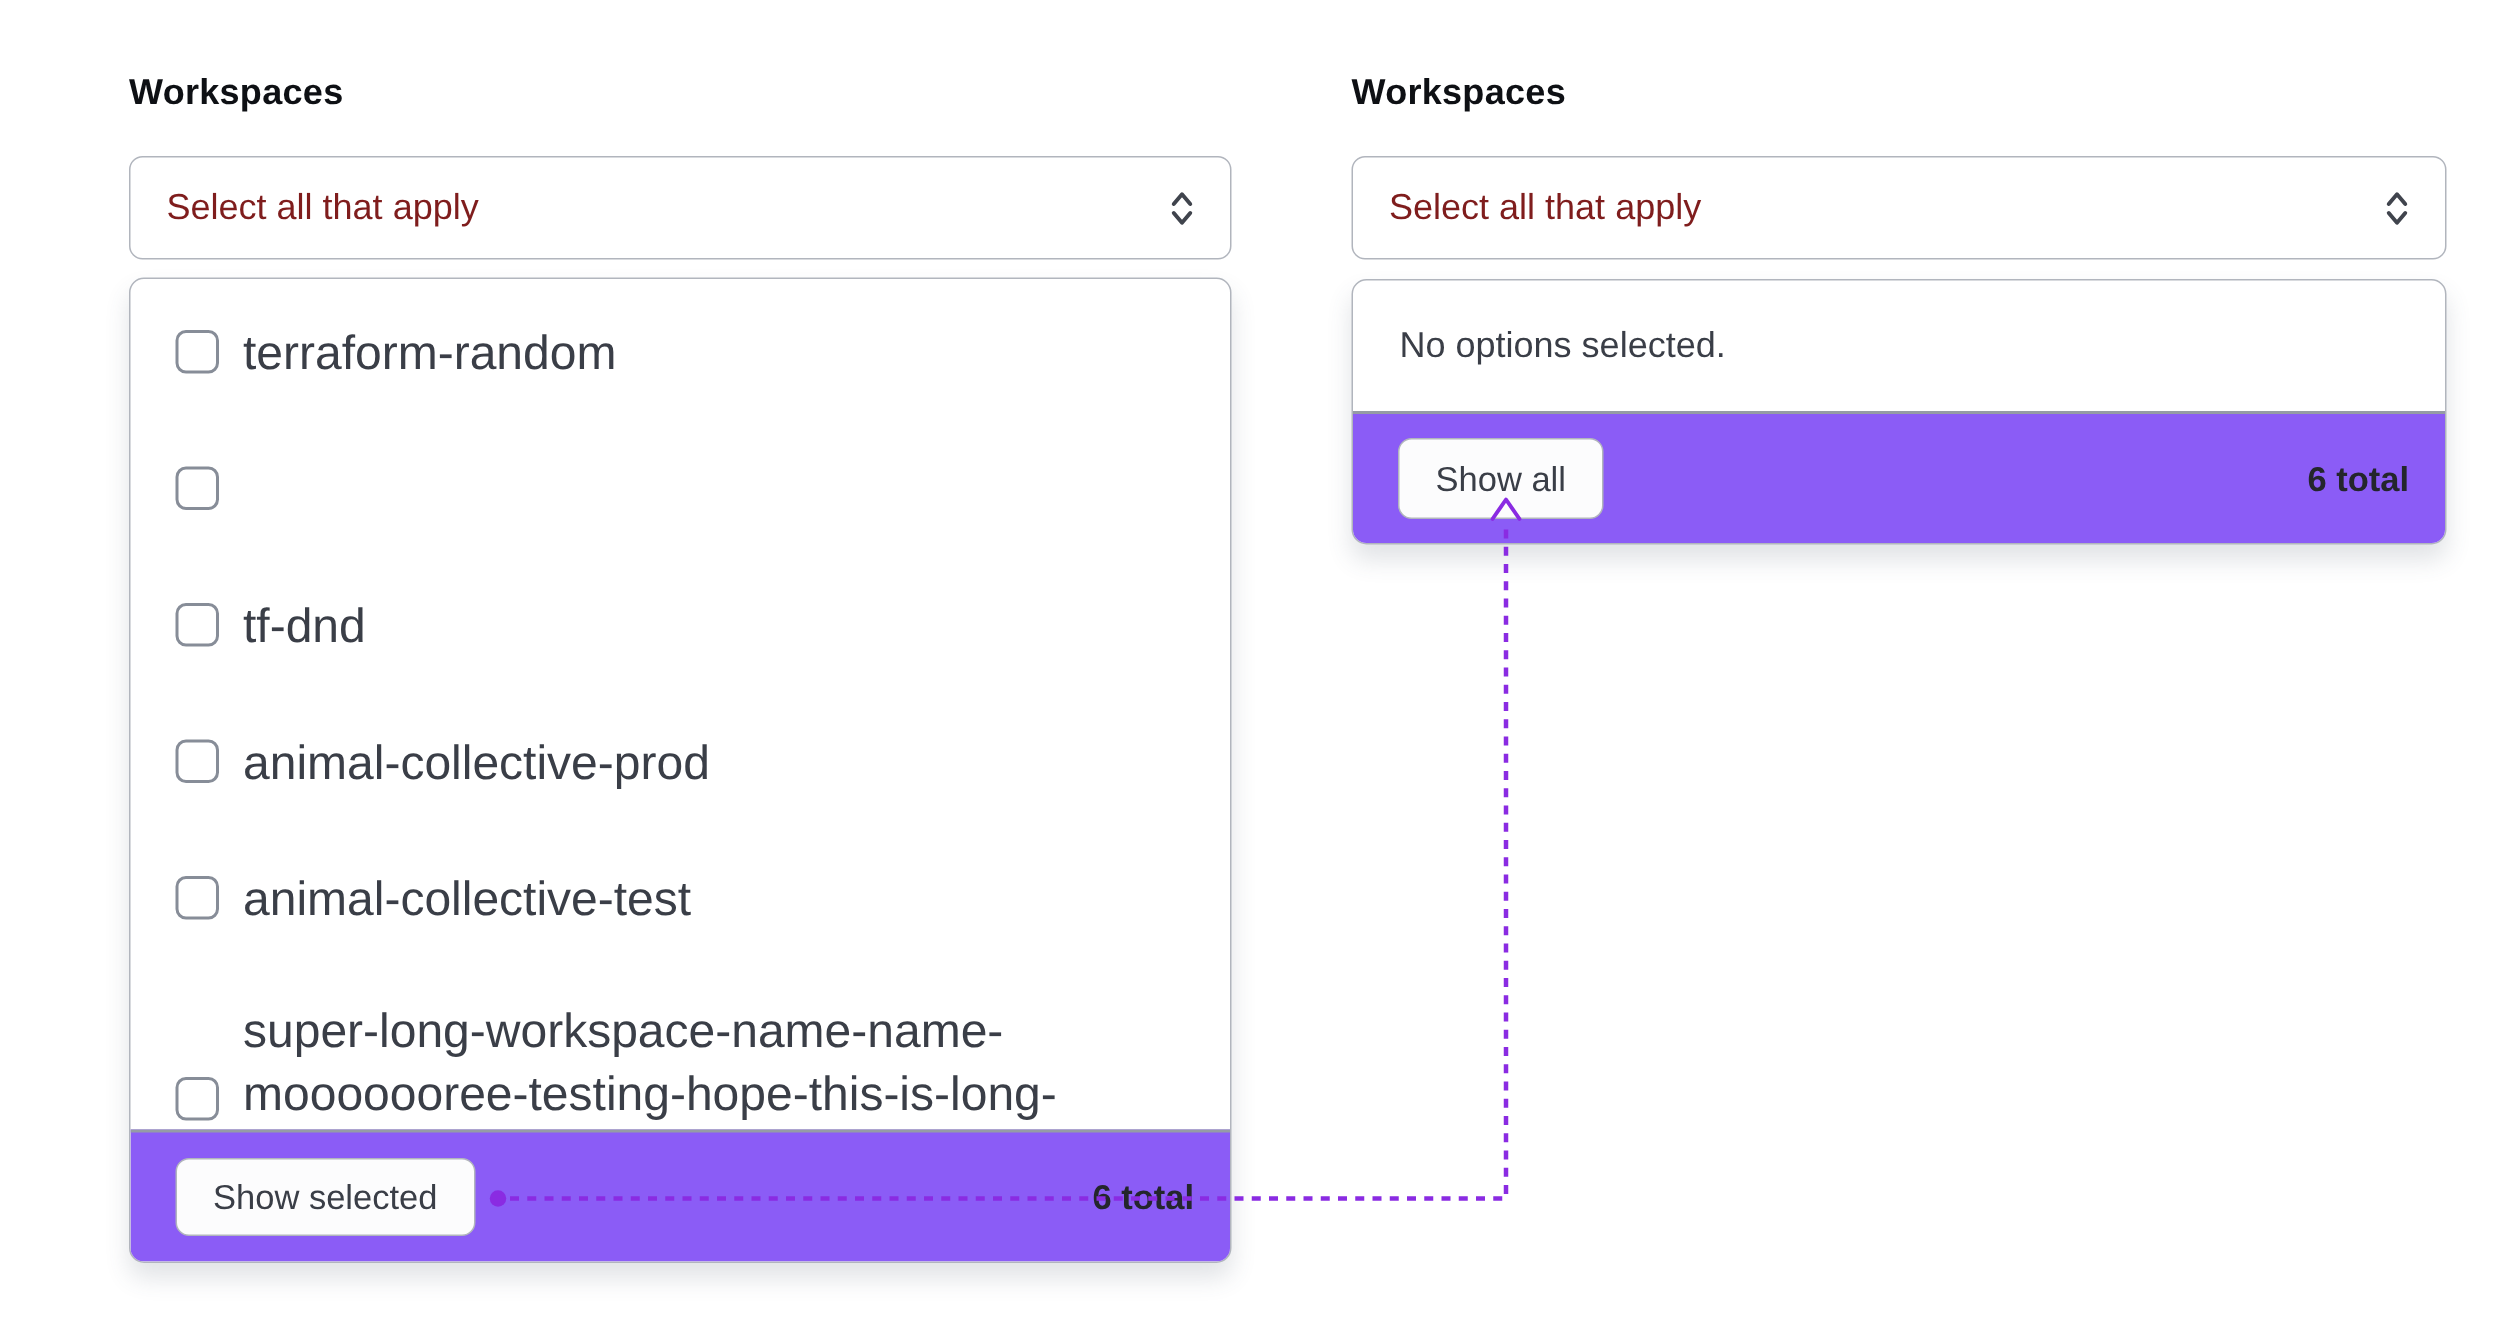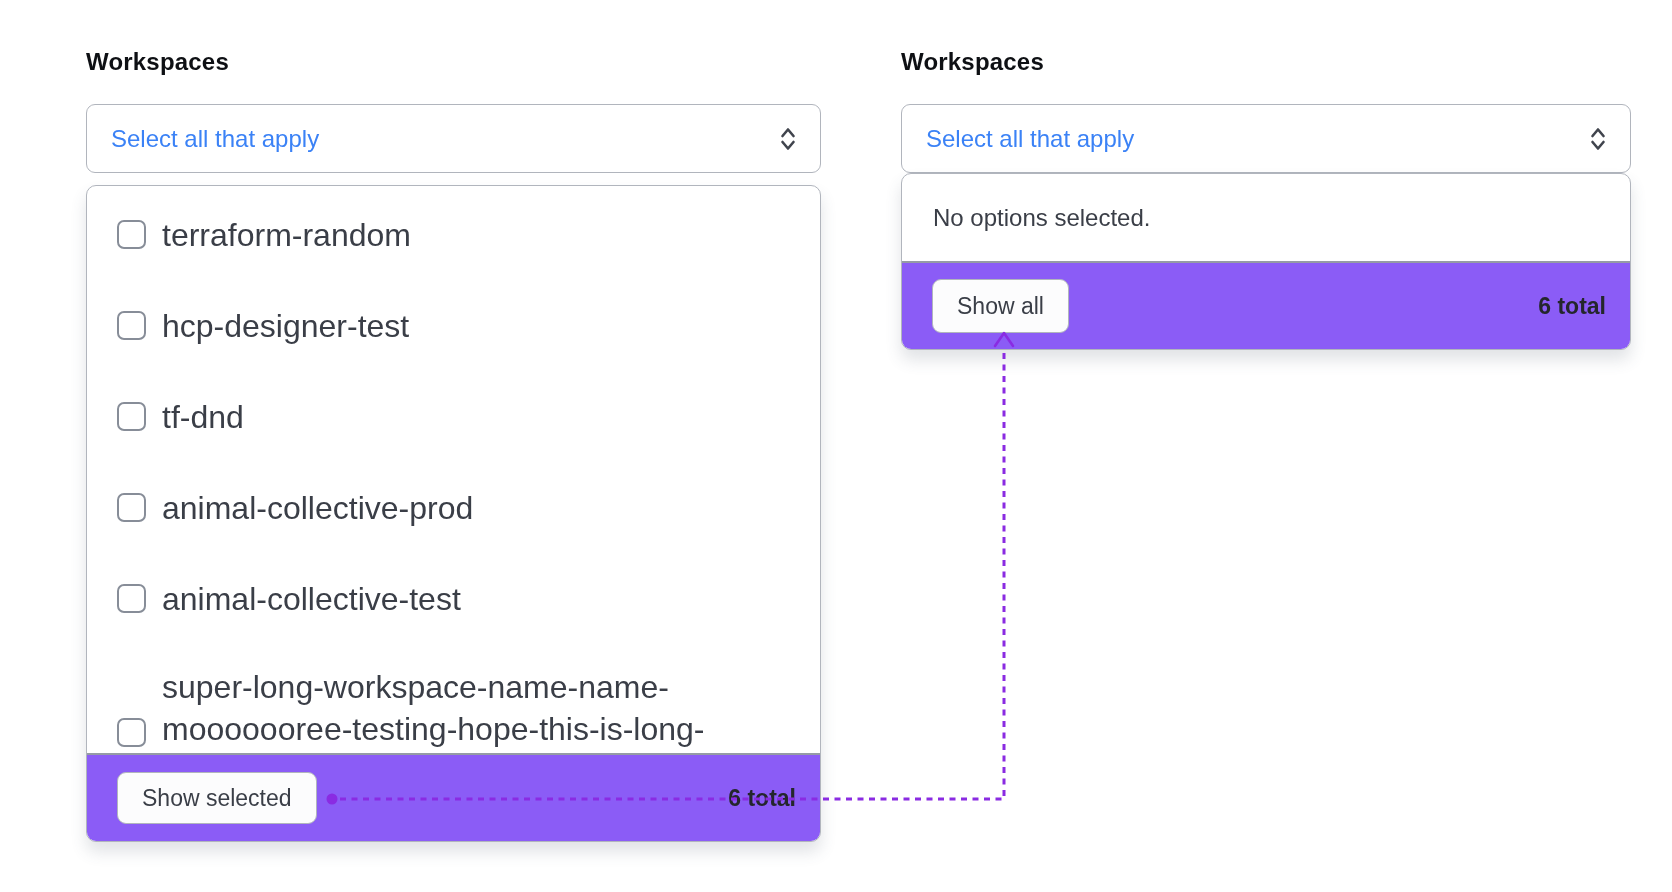--- a/index.html
+++ b/index.html
@@ -12,31 +12,31 @@
   .label-right { left:877px; top:48px; }
 
   .trigger {
     position:absolute; height:69px; background:#fff;
     border:1.5px solid #b1b5bd; border-radius:9px;
     display:flex; align-items:center; justify-content:space-between;
     padding:0 22px 0 24px; cursor:pointer; font-family:inherit;
   }
   .trigger-left  { left:62px;  top:104px; width:735px; }
   .trigger-right { left:877px; top:104px; width:730px; }
-  .placeholder { font-size:24px; color:#3b82f6; }
+  .placeholder { font-size:24px; color:#7f1d1d; }
   .caret { display:flex; align-items:center; }
 
   .panel {
     position:absolute; background:#fff;
     border:1.5px solid #b1b5bd; border-radius:10px;
     box-shadow:0 10px 16px rgba(70,80,100,.16);
     display:flex; flex-direction:column; overflow:hidden;
   }
   .panel-left  { left:62px;  top:185px; width:735px; height:657px; }
-  .panel-right { left:877px; top:173px; width:730px; height:177px; }
+  .panel-right { left:877px; top:186px; width:730px; height:177px; }
 
   .options { list-style:none; height:565px; overflow:hidden; padding:3px 24px 0 30px; }
   .option { display:flex; align-items:center; height:91px; cursor:pointer; }
   .option.two-line { height:auto; align-items:center; padding-top:22px; }
   .checkbox {
     width:29px; height:29px; flex:0 0 29px; background:#fff;
     border:2px solid #878d98; border-radius:7px; margin-right:16px; cursor:pointer;
   }
   .option.two-line .checkbox { margin-top:7px; }
   .option-label { font-size:32px; line-height:42px; color:#3a3e47; white-space:pre-line; }
@@ -78,21 +78,20 @@
   </button>
 
   <div class="panel panel-left">
     <ul class="options">
       <li class="option">
         <span class="checkbox"></span>
         <span class="option-label">terraform-random</span>
       </li>
       <li class="option">
         <span class="checkbox"></span>
-        <span class="option-label">hcp-designer-test</span>
       </li>
       <li class="option">
         <span class="checkbox"></span>
         <span class="option-label">tf-dnd</span>
       </li>
       <li class="option">
         <span class="checkbox"></span>
         <span class="option-label">animal-collective-prod</span>
       </li>
       <li class="option">

